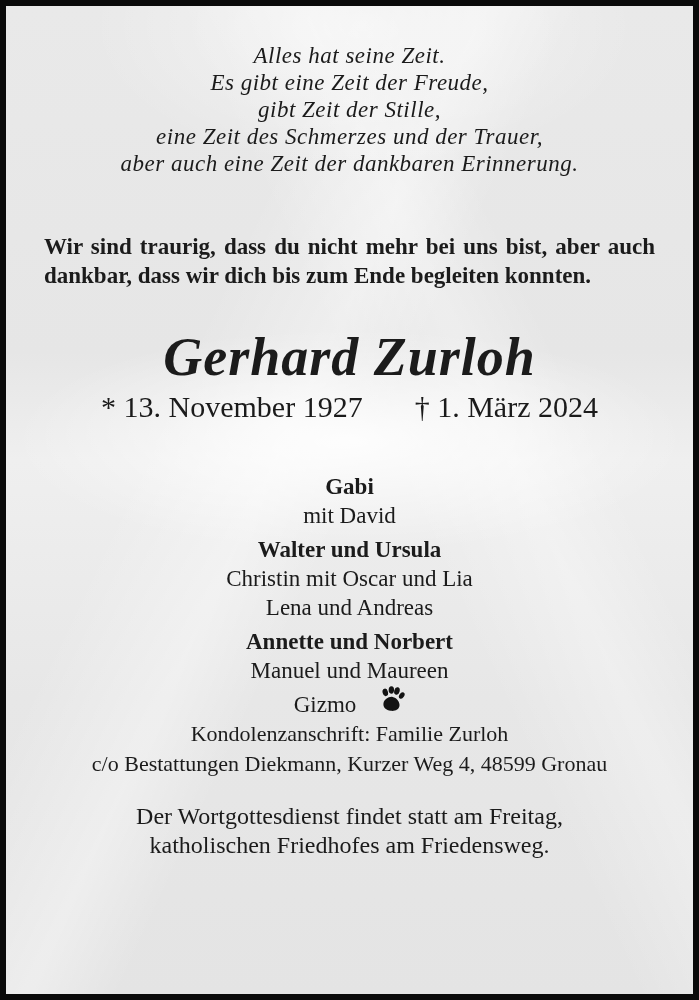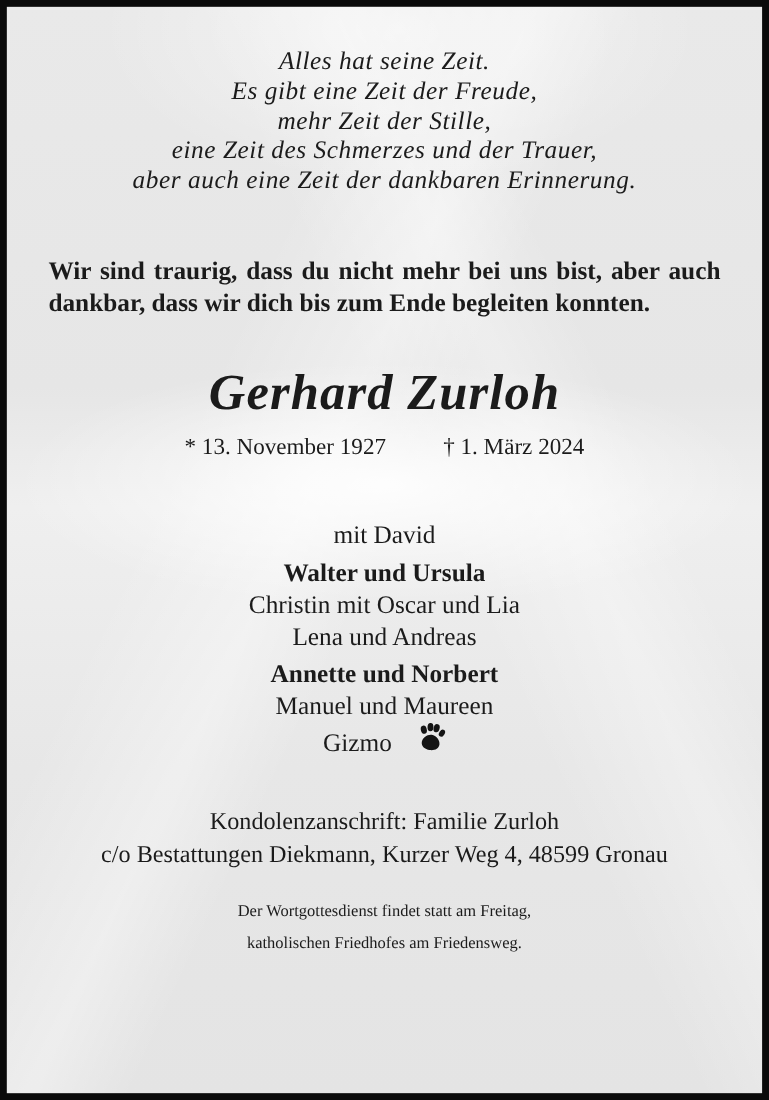--- a/index.html
+++ b/index.html
@@ -39,27 +39,27 @@
     font-size: 23px;
     line-height: 29px;
     text-align: justify;
     text-align-last: left;
     font-weight: bold;
   }
   .name {
     margin: 37px 0 0 0;
     font-weight: bold;
     font-style: italic;
-    font-size: 46px;
+    font-size: 54px;
     line-height: 60px;
     letter-spacing: 1px;
   }
   .dates {
     margin-top: 6px;
-    font-size: 21px;
+    font-size: 30px;
     line-height: 27px;
     display: flex;
     justify-content: center;
     gap: 52px;
   }
   .mourners {
     margin-top: 52px;
     font-size: 23px;
     line-height: 29px;
   }
@@ -70,53 +70,53 @@
     align-items: center;
     justify-content: center;
     gap: 22px;
   }
   .paw {
     display: inline-block;
     transform: rotate(8deg);
     margin-top: -4px;
   }
   .condolence {
-    margin-top: 42px;
     font-size: 22px;
     line-height: 30px;
   }
   .service {
     margin-top: 23px;
-    font-size: 15px;
+    font-size: 24px;
     line-height: 29px;
   }
 </style>
 </head>
 <body>
 
 <div class="card">
 
   <div class="poem">
     <div>Alles hat seine Zeit.</div>
     <div>Es gibt eine Zeit der Freude,</div>
-    <div>mehr Zeit der Stille,</div>
+    <div>gibt Zeit der Stille,</div>
     <div>eine Zeit des Schmerzes und der Trauer,</div>
     <div>aber auch eine Zeit der dankbaren Erinnerung.</div>
   </div>
 
   <p class="intro">Wir sind traurig, dass du nicht mehr bei uns bist, aber auch dankbar, dass wir dich bis zum Ende begleiten konnten.</p>
 
   <h1 class="name">Gerhard Zurloh</h1>
 
   <div class="dates">
     <span>* 13. November 1927</span>
     <span>† 1. März 2024</span>
   </div>
 
   <div class="mourners">
+    <div class="bold">Gabi</div>
     <div>mit David</div>
     <div class="bold gap">Walter und Ursula</div>
     <div>Christin mit Oscar und Lia</div>
     <div>Lena und Andreas</div>
     <div class="bold gap">Annette und Norbert</div>
     <div>Manuel und Maureen</div>
     <div class="gap gizmo-line">
       <span>Gizmo</span>
       <span class="paw">
         <svg width="27" height="26" viewBox="0 0 100 96" aria-hidden="true">

